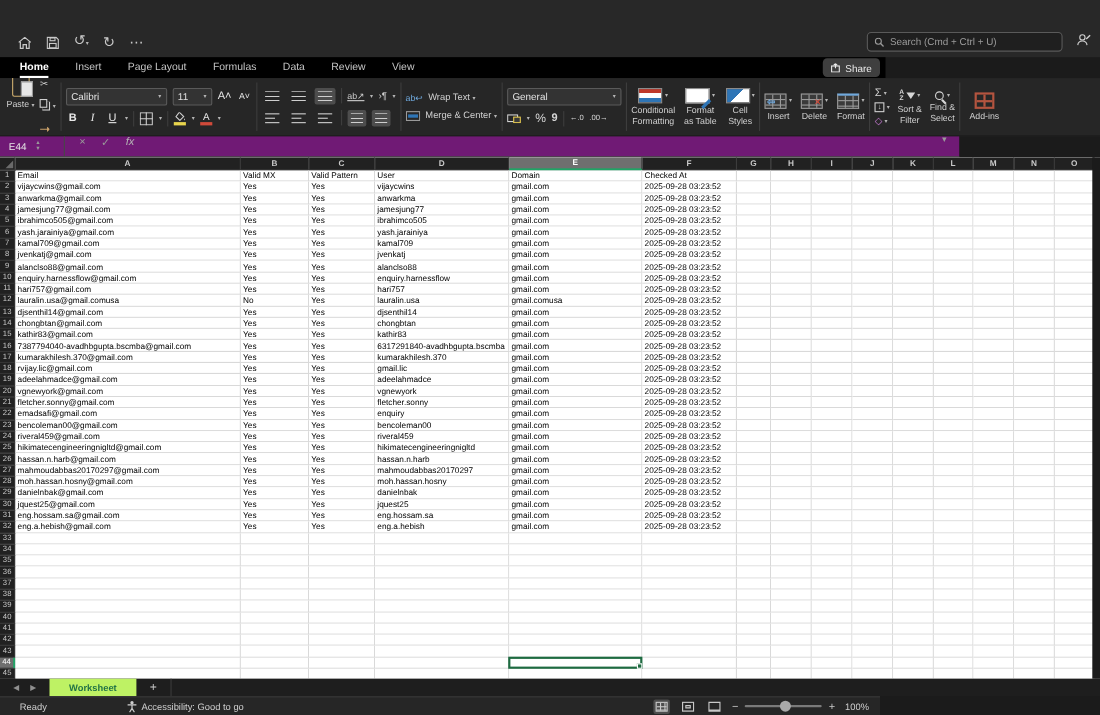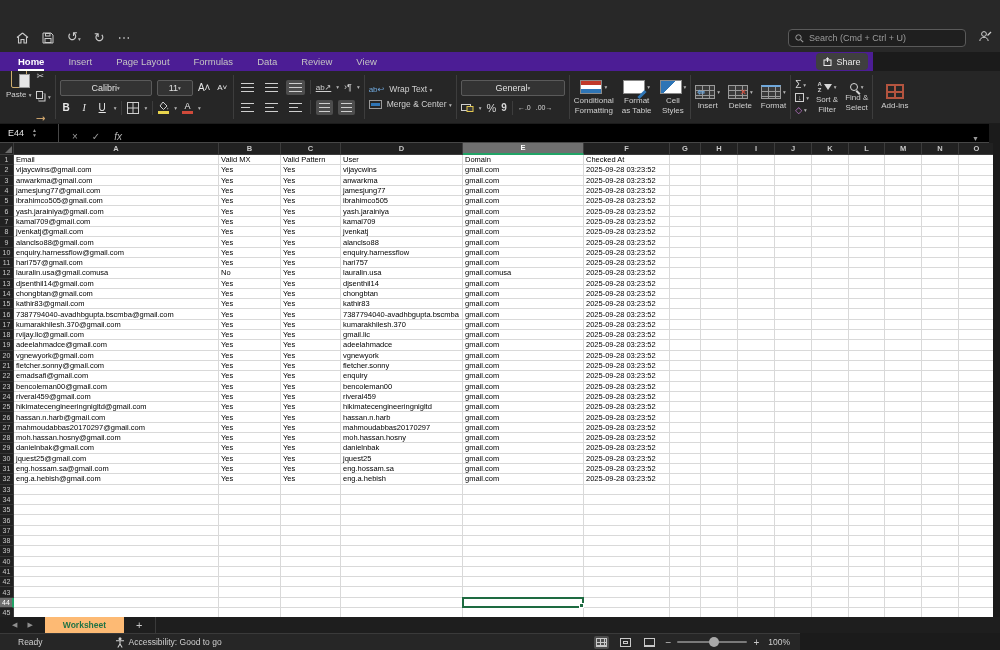--- a/index.html
+++ b/index.html
@@ -14,21 +14,21 @@
     font-size:10.5px; font-weight:bold; }
   .doc-title .xlicon { display:inline-block; width:11px; height:11px; background:#1d6f42;
     border-radius:2px; color:#fff; font-size:8px; line-height:11px; text-align:center;
     vertical-align:-2px; margin-right:4px; font-weight:bold; }
   #searchbox { position:absolute; left:788px; top:29px; width:178px; height:18px; background:#1f1f1f;
     border:1px solid #5a5a5a; border-radius:4px; color:#9b9b9b; font-size:9px;
     display:flex; align-items:center; padding:0 6px; gap:5px; }
   .presence { position:absolute; right:8px; top:30px; color:#d0d0d0; }
 
   
-  #tabrow { position:absolute; left:0; top:52px; width:873px; height:19px; background:#4c1d95;
+  #tabrow { position:absolute; left:0; top:52px; width:805px; height:19px; background:#000000;
     display:flex; align-items:flex-end; gap:24px; padding:0 0 0 18px; }
   .rtab { color:#c4c4c4; font-size:9.5px; padding-bottom:4px; cursor:default; }
   .rtab.active { color:#ffffff; font-weight:bold; border-bottom:2px solid #ffffff; padding-bottom:2px; }
   #share-btn { position:absolute; right:5px; top:1px; width:52px; height:17px; background:#3f3f3f;
     border-radius:4px; color:#eaeaea; font-size:9px; display:flex; align-items:center;
     justify-content:center; gap:4px; }
 
   
   #ribbon { position:absolute; left:0; top:71px; width:1000px; height:53px; background:#262626;
     display:flex; align-items:center; padding:0 2px; overflow:hidden; border-bottom:1px solid #1c1c1c; }
@@ -44,21 +44,21 @@
   .clip { width:16px; height:19px; border:1.5px solid #cfae6f; border-radius:2px; position:relative; }
   .clip::before { content:""; position:absolute; left:3px; top:-3px; width:6px; height:3px; background:#cfae6f; }
   .clip::after { content:""; position:absolute; right:-4px; top:4px; width:9px; height:12px;
     background:#e7e7e7; border:1px solid #9a9a9a; }
   .mini-stack { display:flex; flex-direction:column; gap:4px; margin-top:2px; }
   .mini { font-size:9px; color:#cfcfcf; line-height:10px; }
   .copy-ic { display:inline-block; width:7px; height:8px; border:1px solid #cfcfcf; box-shadow:2px 2px 0 -0.5px #262626, 2.5px 2.5px 0 0 #cfcfcf; }
   .brush-ic { display:inline-block; width:9px; height:5px; background:#c8a06a; clip-path:polygon(0 40%,70% 40%,70% 0,100% 50%,70% 100%,70% 60%,0 60%); }
 
   .selbox { background:#333333; border:1px solid #5a5a5a; border-radius:2px; color:#e0e0e0;
-    font-size:9px; display:flex; align-items:center; justify-content:center; padding:0 4px; height:16px; }
+    font-size:9px; display:flex; align-items:center; justify-content:space-between; padding:0 4px; height:16px; }
   .bldbtn { color:#e8e8e8; font-size:10px; width:13px; text-align:center; }
   .colorbar { display:inline-flex; flex-direction:column; align-items:center; line-height:9px; }
   .colorbar .bar { width:11px; height:3px; margin-top:1px; }
 
   .lines-ic { width:13px; height:9px; background:repeating-linear-gradient(#cfcfcf 0 1px, transparent 1px 4px); }
   .lines-ic.short { width:13px; background:
     linear-gradient(#cfcfcf 0 0) 0 0/13px 1px no-repeat,
     linear-gradient(#cfcfcf 0 0) 0 4px/9px 1px no-repeat,
     linear-gradient(#cfcfcf 0 0) 0 8px/13px 1px no-repeat; }
   .alignbtn { padding:3px; display:flex; align-items:center; }
@@ -90,22 +90,22 @@
   .funnel { width:0; height:0; border-left:4px solid transparent; border-right:4px solid transparent;
     border-top:6px solid #d6d6d6; }
   .mag { width:8px; height:8px; border:1.5px solid #d6d6d6; border-radius:50%; position:relative; }
   .mag::after { content:""; position:absolute; left:6px; top:6px; width:5px; height:1.5px;
     background:#d6d6d6; transform:rotate(45deg); transform-origin:0 0; }
   .addins-ic { width:18px; height:15px; border:2px solid #b3543f; background:
     linear-gradient(#b3543f 0 0) 50% 0/2px 100% no-repeat,
     linear-gradient(#b3543f 0 0) 0 50%/100% 2px no-repeat; }
 
   
-  #formulabar { position:absolute; left:0; top:124px; width:989px; height:19px; background:#000000;
-    border-bottom:1px solid #474747; display:flex; align-items:flex-end; }
+  #formulabar { position:absolute; left:0; top:124px; width:872px; height:19px; background:#701a75;
+    border-bottom:1px solid #474747; display:flex; align-items:flex-start; }
   #namebox { width:56px; height:100%; color:#e6e6e6; font-size:9px; display:flex; align-items:center;
     padding-left:8px; }
   .stepper { display:flex; flex-direction:column; font-size:5px; color:#9a9a9a; line-height:5px;
     margin-left:8px; }
   #fb-sep { width:1px; height:100%; background:#474747; margin:0 6px 0 2px; }
   .fb-ic { color:#9a9a9a; font-size:10px; margin:0 7px; }
   .fb-fx { font-style:italic; font-size:10px; color:#b5b5b5; margin:0 7px; }
   #fb-input { flex:1; height:100%; color:#e6e6e6; font-size:9px; padding:3px 6px; }
   #fb-collapse { color:#9a9a9a; font-size:7px; margin-right:10px; }
 
@@ -127,21 +127,21 @@
     display:flex; align-items:center; }
   #sel-overlay { position:absolute; border:2px solid #1e6b41; background:transparent; z-index:5; }
   #sel-overlay::after { content:""; position:absolute; right:-2px; bottom:-2px; width:3px; height:3px;
     background:#1e6b41; border:1px solid #fff; }
   #vscroll { position:absolute; right:0; top:143px; width:7px; height:474px; background:#1b1b1b; z-index:6; }
 
   
   #sheettabs { position:absolute; left:0; top:617px; width:1000px; height:16px; background:#1e1e1e;
     display:flex; align-items:stretch; }
   .tab-arrows { display:flex; align-items:center; gap:10px; padding:0 12px; color:#8f8f8f; font-size:7px; }
-  #ws-tab { background:#fdba74; color:#217346; font-size:8.5px; font-weight:bold; padding:0 18px;
+  #ws-tab { background:#bef264; color:#217346; font-size:8.5px; font-weight:bold; padding:0 18px;
     display:flex; align-items:center; }
   #add-sheet { color:#c9c9c9; font-size:11px; padding:0 12px; display:flex; align-items:center;
     border-right:1px solid #3a3a3a; }
 
   
   #statusbar { position:absolute; left:0; top:633px; width:800px; height:17px; background:#262626;
     border-top:1px solid #3a3a3a; display:flex; align-items:center; color:#cfcfcf; font-size:8.5px;gap:36px; }
   #status-ready { margin-left:18px; }
   #status-acc { margin-left:36px; display:flex; align-items:center; gap:4px; }
   #status-right { position:absolute; right:10px; display:flex; align-items:center; gap:9px; }
@@ -742,21 +742,21 @@
       <div class="cell"></div>
       <div class="cell"></div>
       <div class="cell"></div>
       <div class="cell"></div>
       <div class="cell"></div>
       <div class="cell"></div>
       <div class="rh">16</div>
       <div class="cell">7387794040-avadhbgupta.bscmba@gmail.com</div>
       <div class="cell">Yes</div>
       <div class="cell">Yes</div>
-      <div class="cell">7387794040-avadhbgupta.bscmba</div>
+      <div class="cell">6317291840-avadhbgupta.bscmba</div>
       <div class="cell">gmail.com</div>
       <div class="cell">2025-09-28 03:23:52</div>
       <div class="cell"></div>
       <div class="cell"></div>
       <div class="cell"></div>
       <div class="cell"></div>
       <div class="cell"></div>
       <div class="cell"></div>
       <div class="cell"></div>
       <div class="cell"></div>

